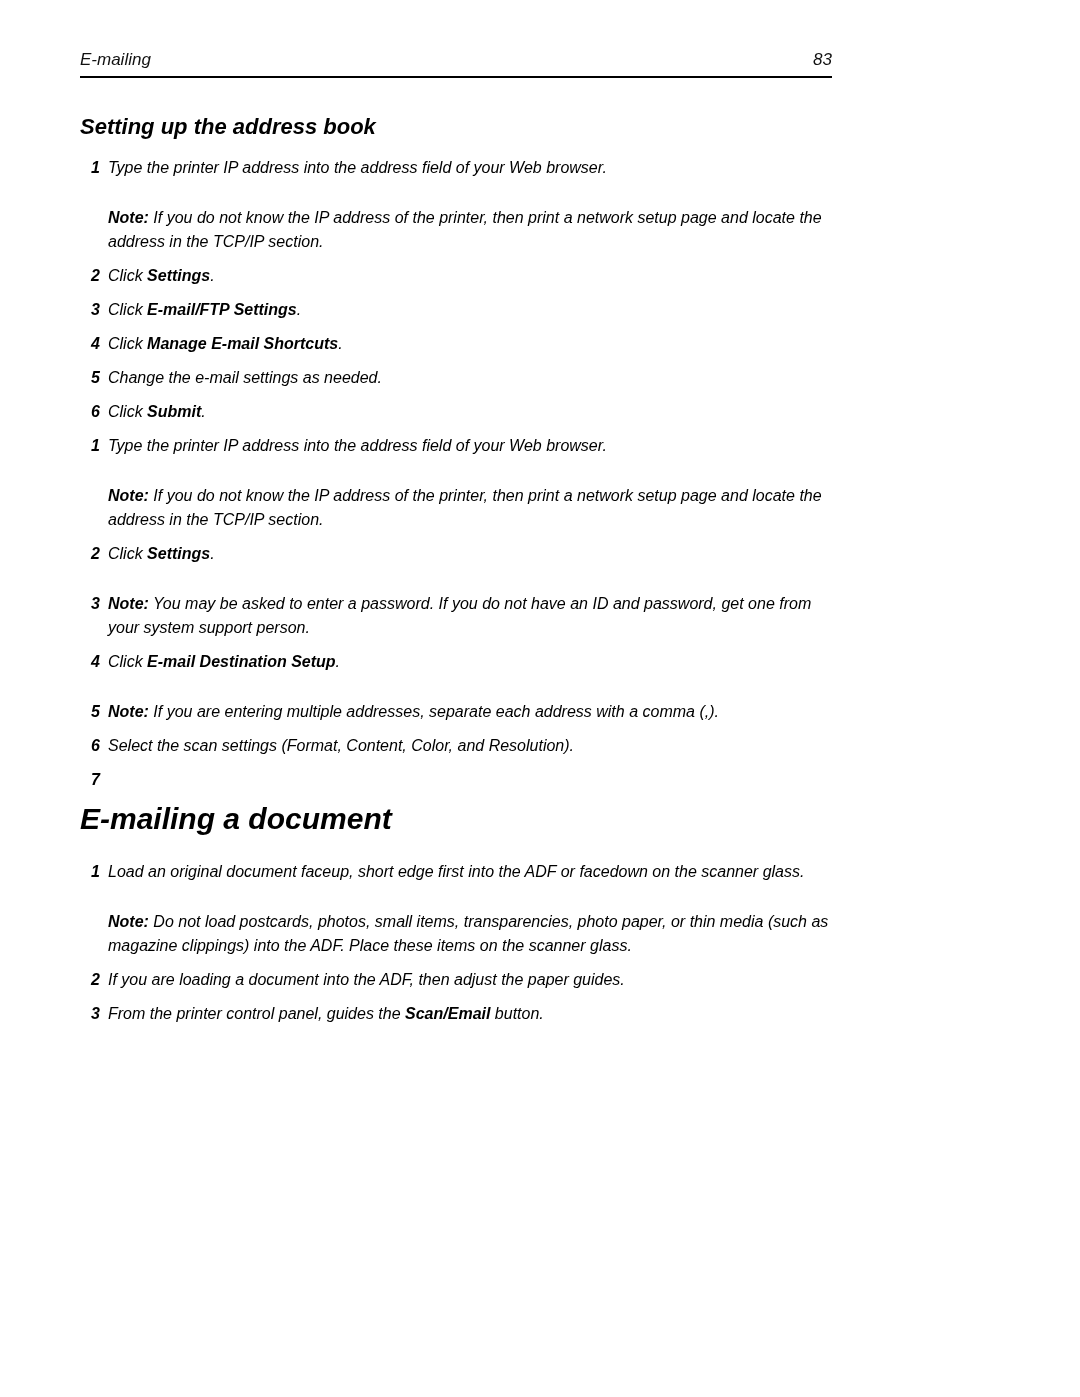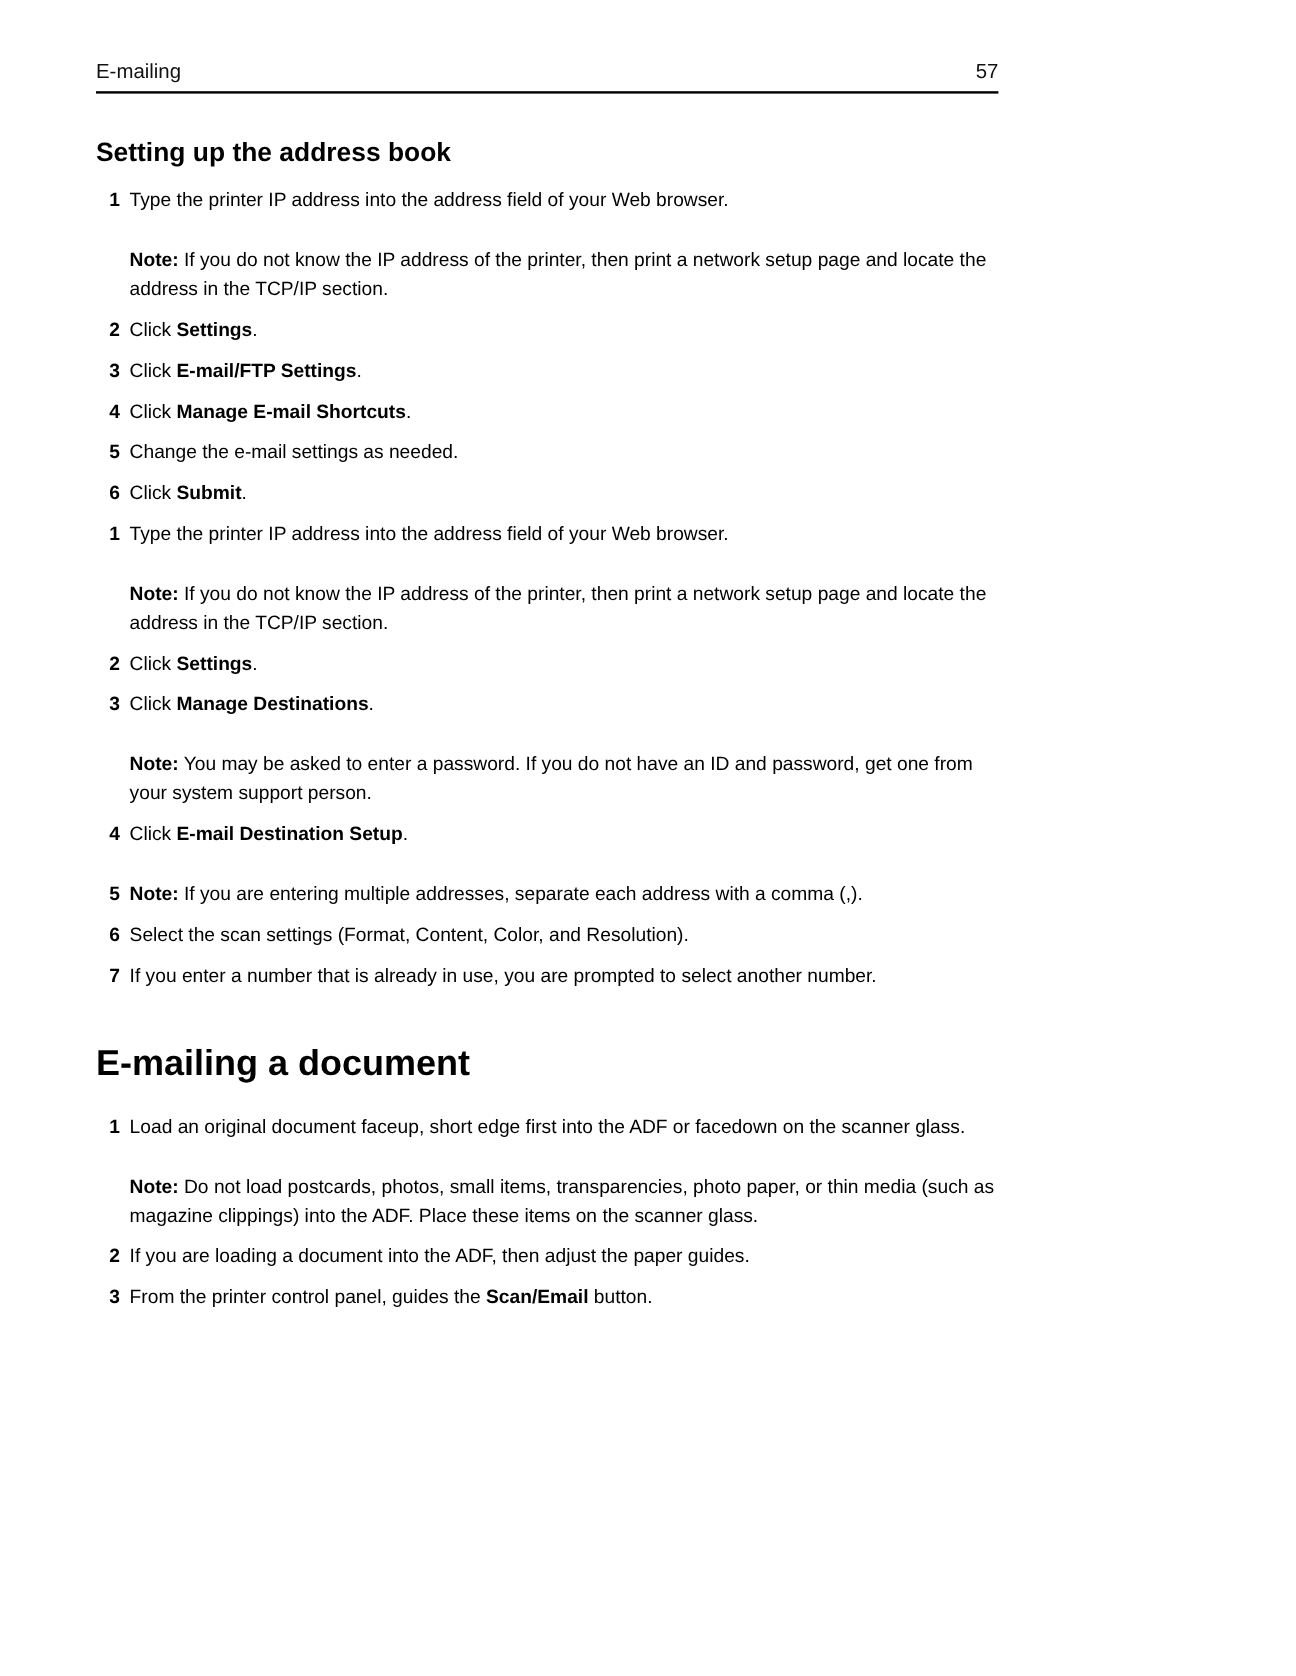--- a/index.html
+++ b/index.html
@@ -8,20 +8,21 @@
     color: #000;
     margin: 0;
     padding: 0;
     background: #fff;
   }
   .page {
     width: 912px;
     box-sizing: border-box;
     padding: 50px 80px 60px 80px;
     position: relative;
+    font-style: italic;
   }
   .running-header {
     display: flex;
     justify-content: space-between;
     font-size: 17px;
     color: #111;
     border-bottom: 2px solid #000;
     padding-bottom: 6px;
     margin-bottom: 36px;
   }
@@ -74,21 +75,21 @@
   }
   .inline-bold-segments span.b { font-weight: 700; }
 </style>
 </head>
 <body>
 
 <div class="page">
 
   <div class="running-header">
     <span>E-mailing</span>
-    <span>57</span>
+    <span>83</span>
   </div>
 
   <h2 class="section-small">Setting up the address book</h2>
 
   <ol class="steps">
     <li>
       <div class="step-body">Type the printer IP address into the address field of your Web browser.</div>
       <div class="step-note">
         <span class="note-label">Note:</span><span> If you do not know the IP address of the printer, then print a network setup page and locate the address in the TCP/IP section.</span>
       </div>
@@ -125,42 +126,38 @@
       <div class="step-note">
         <span class="note-label">Note:</span><span> If you do not know the IP address of the printer, then print a network setup page and locate the address in the TCP/IP section.</span>
       </div>
     </li>
     <li>
       <div class="step-body inline-bold-segments">
         <span>Click </span><span class="b">Settings</span><span>.</span>
       </div>
     </li>
     <li>
-      <div class="step-body inline-bold-segments">
-        <span>Click </span><span class="b">Manage Destinations</span><span>.</span>
-      </div>
       <div class="step-note">
         <span class="note-label">Note:</span><span> You may be asked to enter a password. If you do not have an ID and password, get one from your system support person.</span>
       </div>
     </li>
     <li>
       <div class="step-body inline-bold-segments">
         <span>Click </span><span class="b">E-mail Destination Setup</span><span>.</span>
       </div>
     </li>
     <li>
       <div class="step-note">
         <span class="note-label">Note:</span><span> If you are entering multiple addresses, separate each address with a comma (,).</span>
       </div>
     </li>
     <li>
       <div class="step-body">Select the scan settings (Format, Content, Color, and Resolution).</div>
     </li>
     <li>
-      <div class="step-note" style="margin-top:8px;">If you enter a number that is already in use, you are prompted to select another number.</div>
     </li>
   </ol>
 
   <h1 class="section-large">E-mailing a document</h1>
 
 
   <ol class="steps">
     <li>
       <div class="step-body">Load an original document faceup, short edge first into the ADF or facedown on the scanner glass.</div>
       <div class="step-note">

